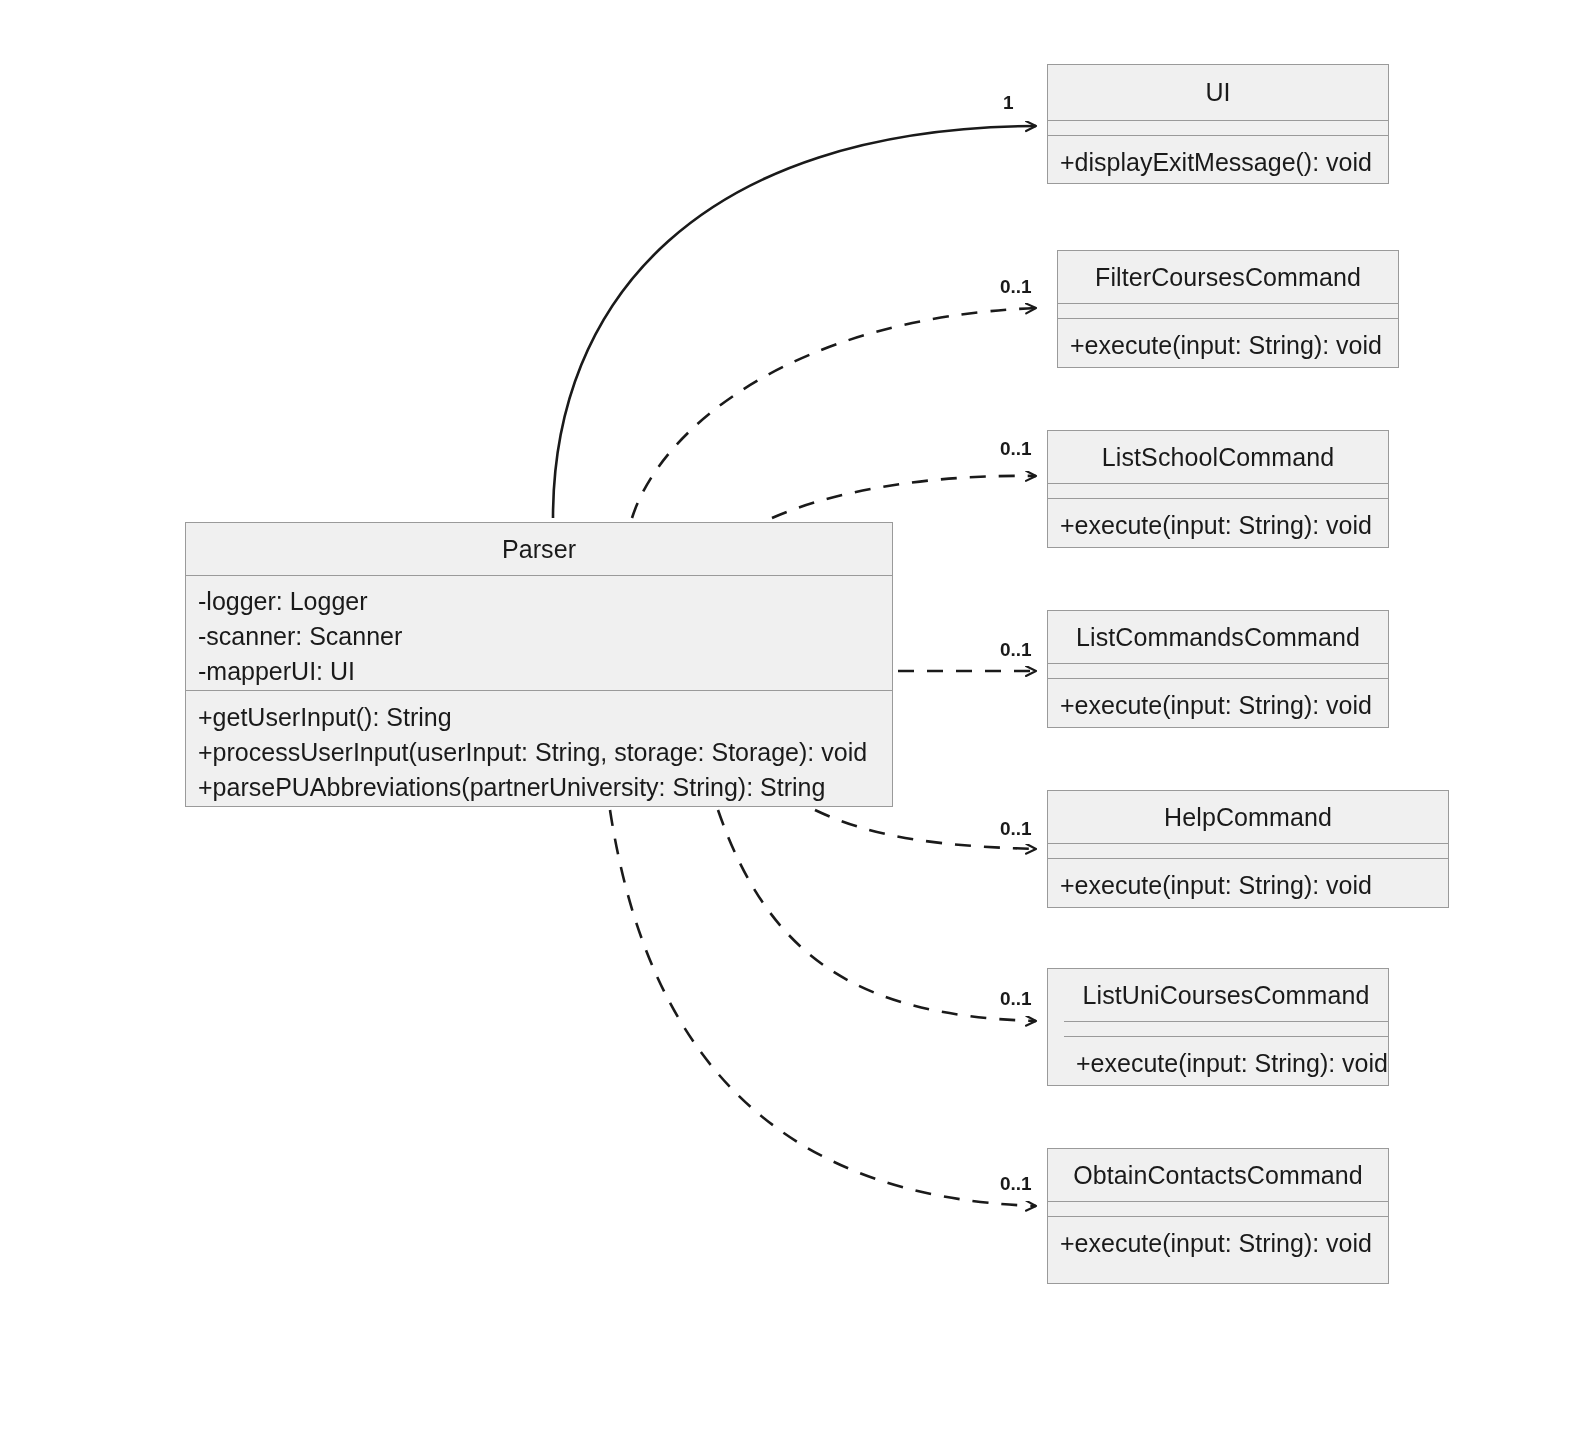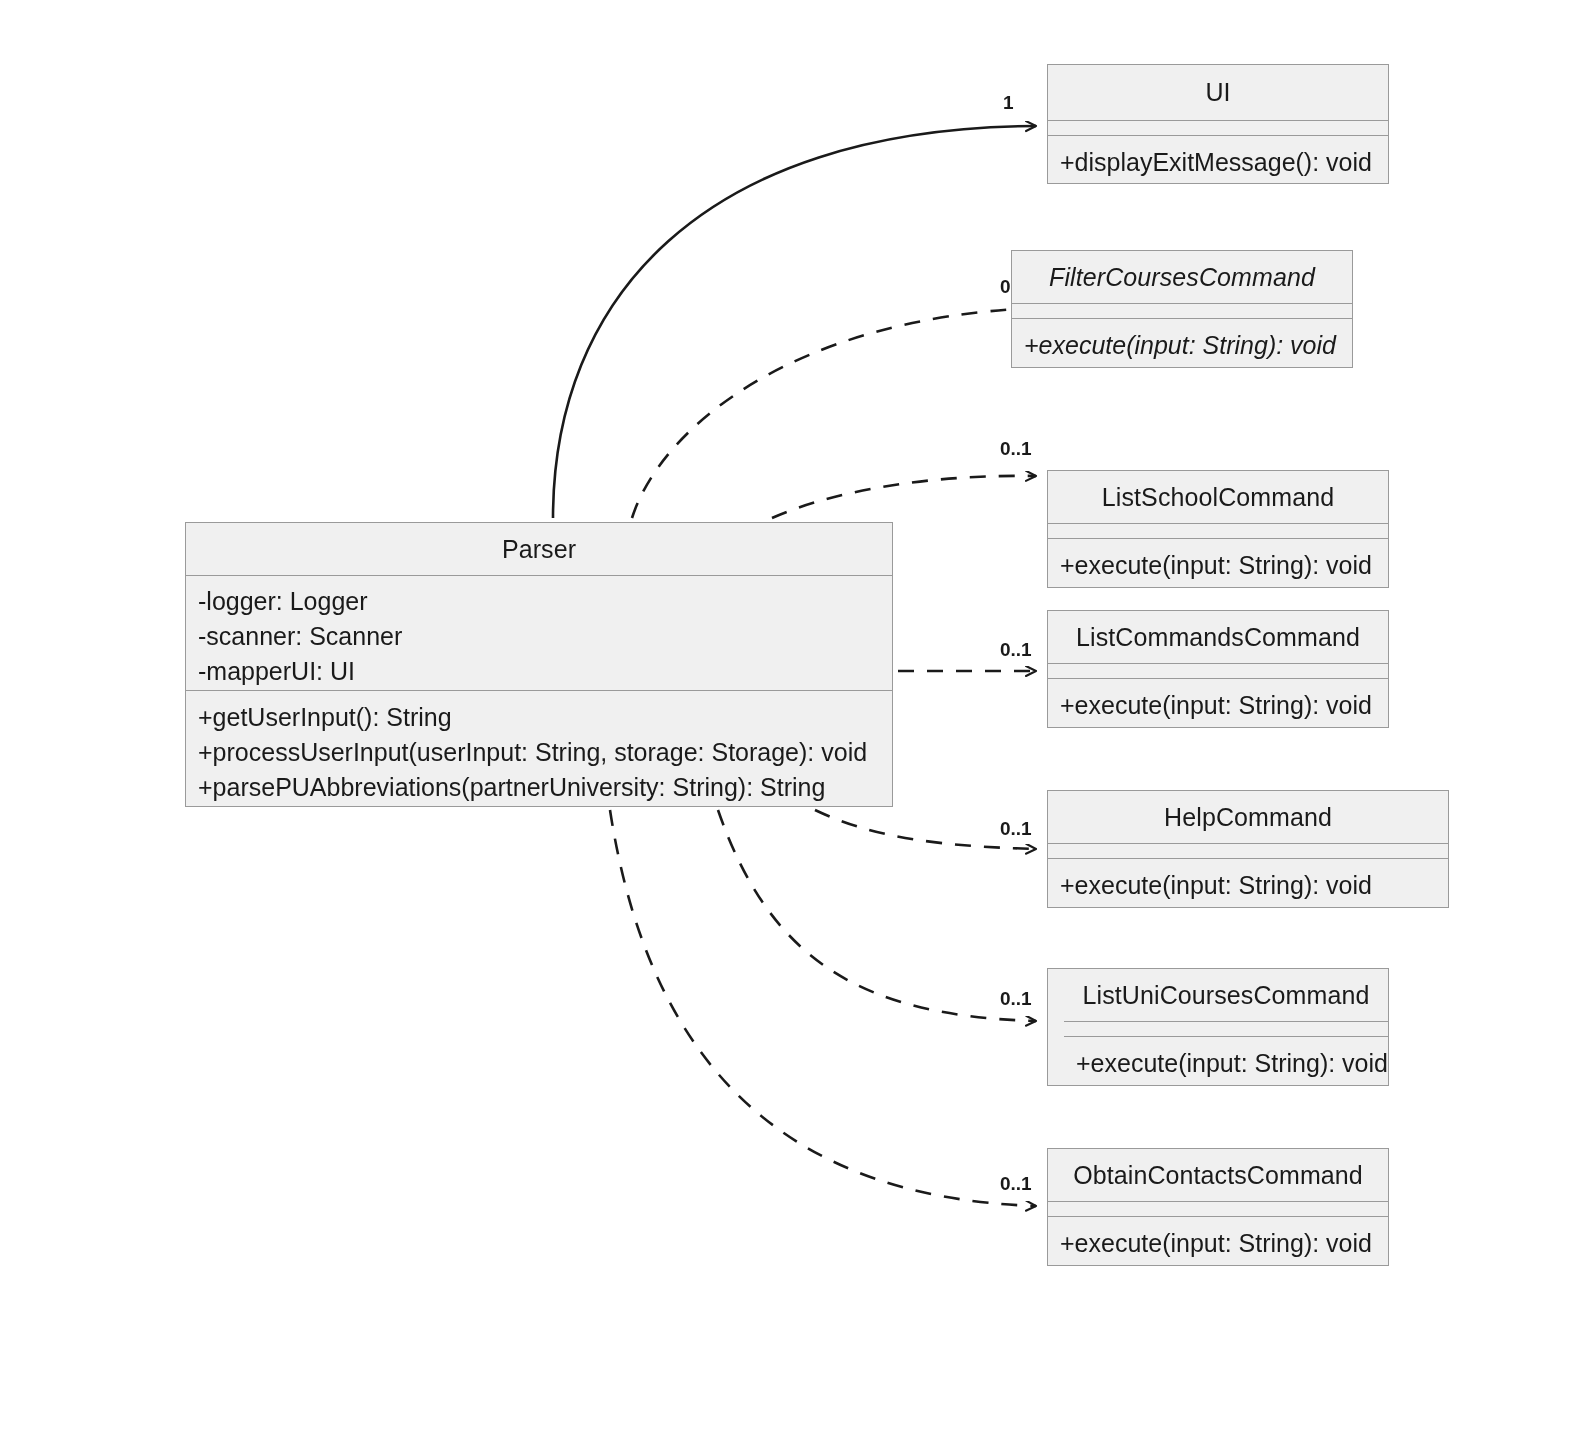--- a/index.html
+++ b/index.html
@@ -125,29 +125,29 @@
       <div class="member">-scanner: Scanner</div>
       <div class="member">-mapperUI: UI</div>
     </div>
     <div class="uml-methods">
       <div class="member">+getUserInput(): String</div>
       <div class="member">+processUserInput(userInput: String, storage: Storage): void</div>
       <div class="member">+parsePUAbbreviations(partnerUniversity: String): String</div>
     </div>
   </div>
 
-  <div class="uml-class" style="left:1011px; top:250px; width:342px; height:118px;font-style:italic;">
+  <div class="uml-class" style="left:1057px; top:250px; width:342px; height:118px;">
     <div class="uml-title" style="height:52px;">FilterCoursesCommand</div>
     <div class="uml-attrs empty"></div>
     <div class="uml-methods">
       <div class="member">+execute(input: String): void</div>
     </div>
   </div>
 
-  <div class="uml-class" style="left:1047px; top:430px; width:342px; height:118px;margin-top:40px;">
+  <div class="uml-class" style="left:1047px; top:430px; width:342px; height:118px;">
     <div class="uml-title" style="height:52px;">ListSchoolCommand</div>
     <div class="uml-attrs empty"></div>
     <div class="uml-methods">
       <div class="member">+execute(input: String): void</div>
     </div>
   </div>
 
   <div class="uml-class" style="left:1047px; top:610px; width:342px; height:118px;">
     <div class="uml-title" style="height:52px;">ListCommandsCommand</div>
     <div class="uml-attrs empty"></div>
@@ -165,21 +165,21 @@
   </div>
 
   <div class="uml-class" style="left:1047px; top:968px; width:342px; height:118px;padding-left:16px;">
     <div class="uml-title" style="height:52px;">ListUniCoursesCommand</div>
     <div class="uml-attrs empty"></div>
     <div class="uml-methods">
       <div class="member">+execute(input: String): void</div>
     </div>
   </div>
 
-  <div class="uml-class" style="left:1047px; top:1148px; width:342px; height:118px;">
+  <div class="uml-class" style="left:1047px; top:1148px; width:342px; height:136px;">
     <div class="uml-title" style="height:52px;">ObtainContactsCommand</div>
     <div class="uml-attrs empty"></div>
     <div class="uml-methods">
       <div class="member">+execute(input: String): void</div>
     </div>
   </div>
 
 </div>
 
 </body></html>

